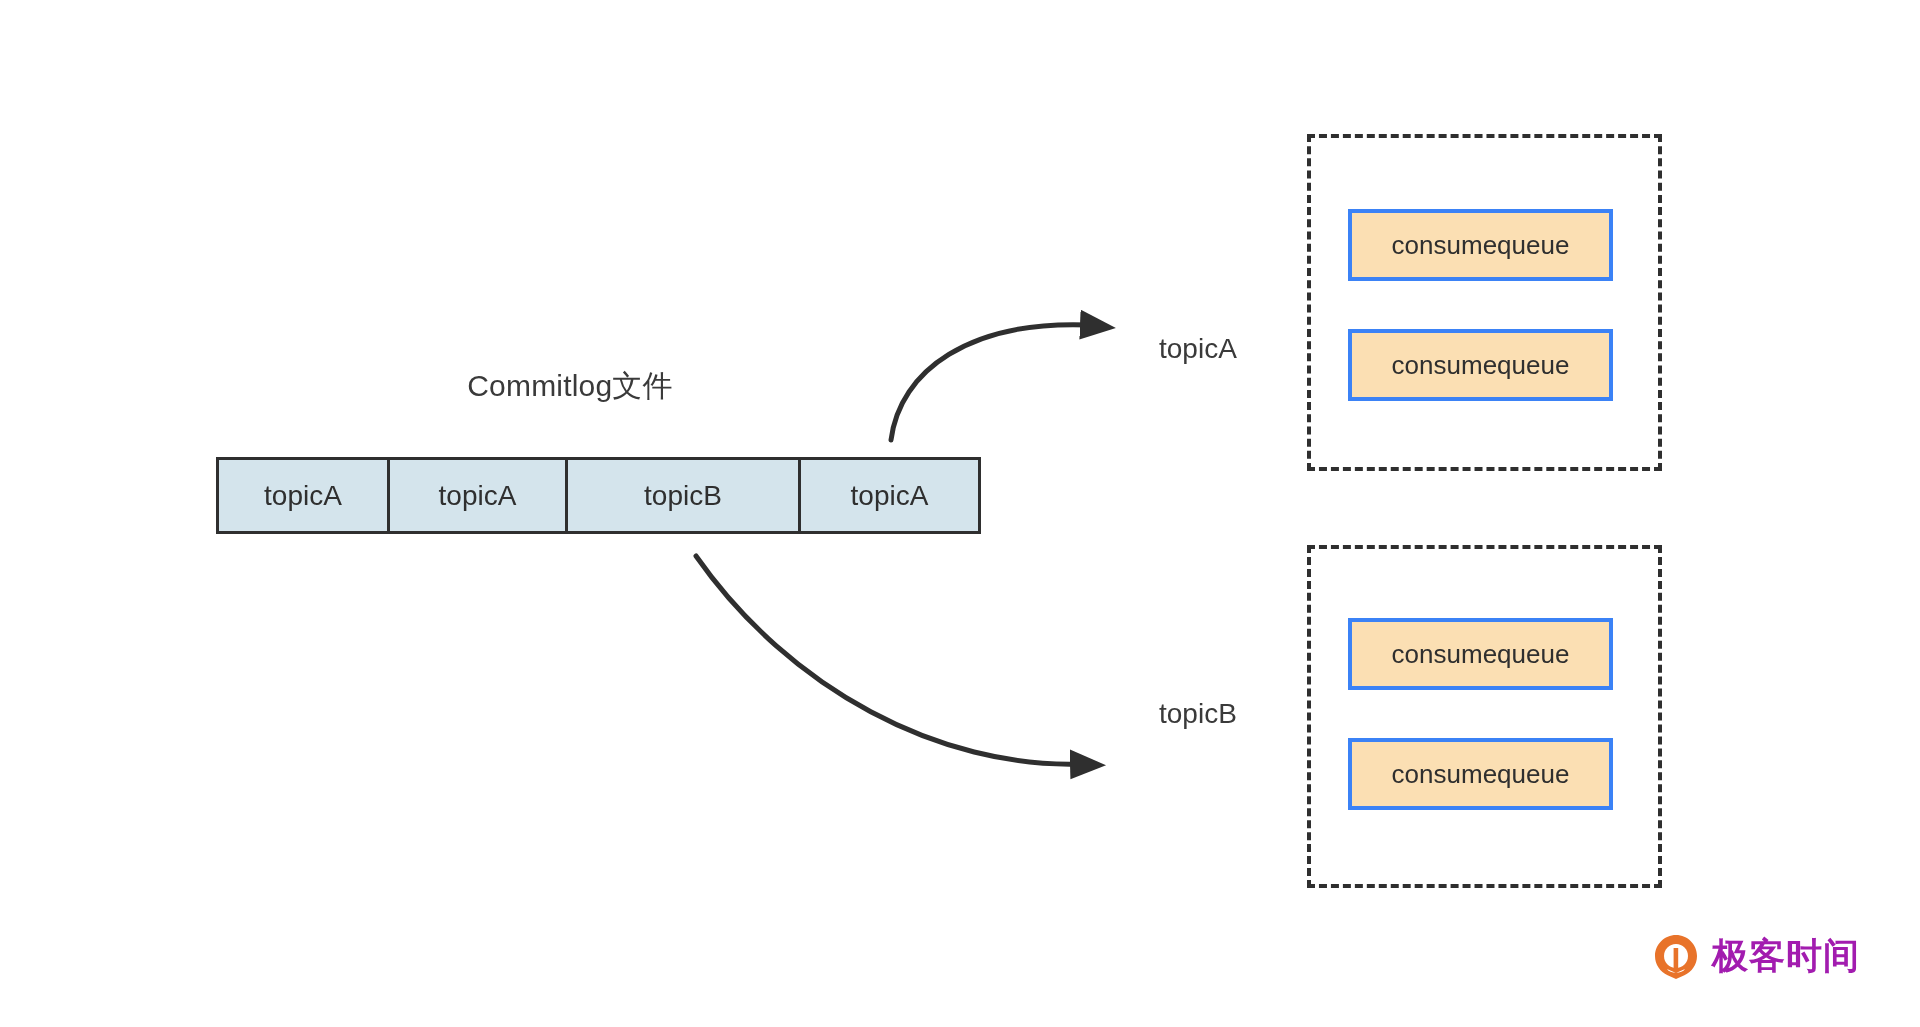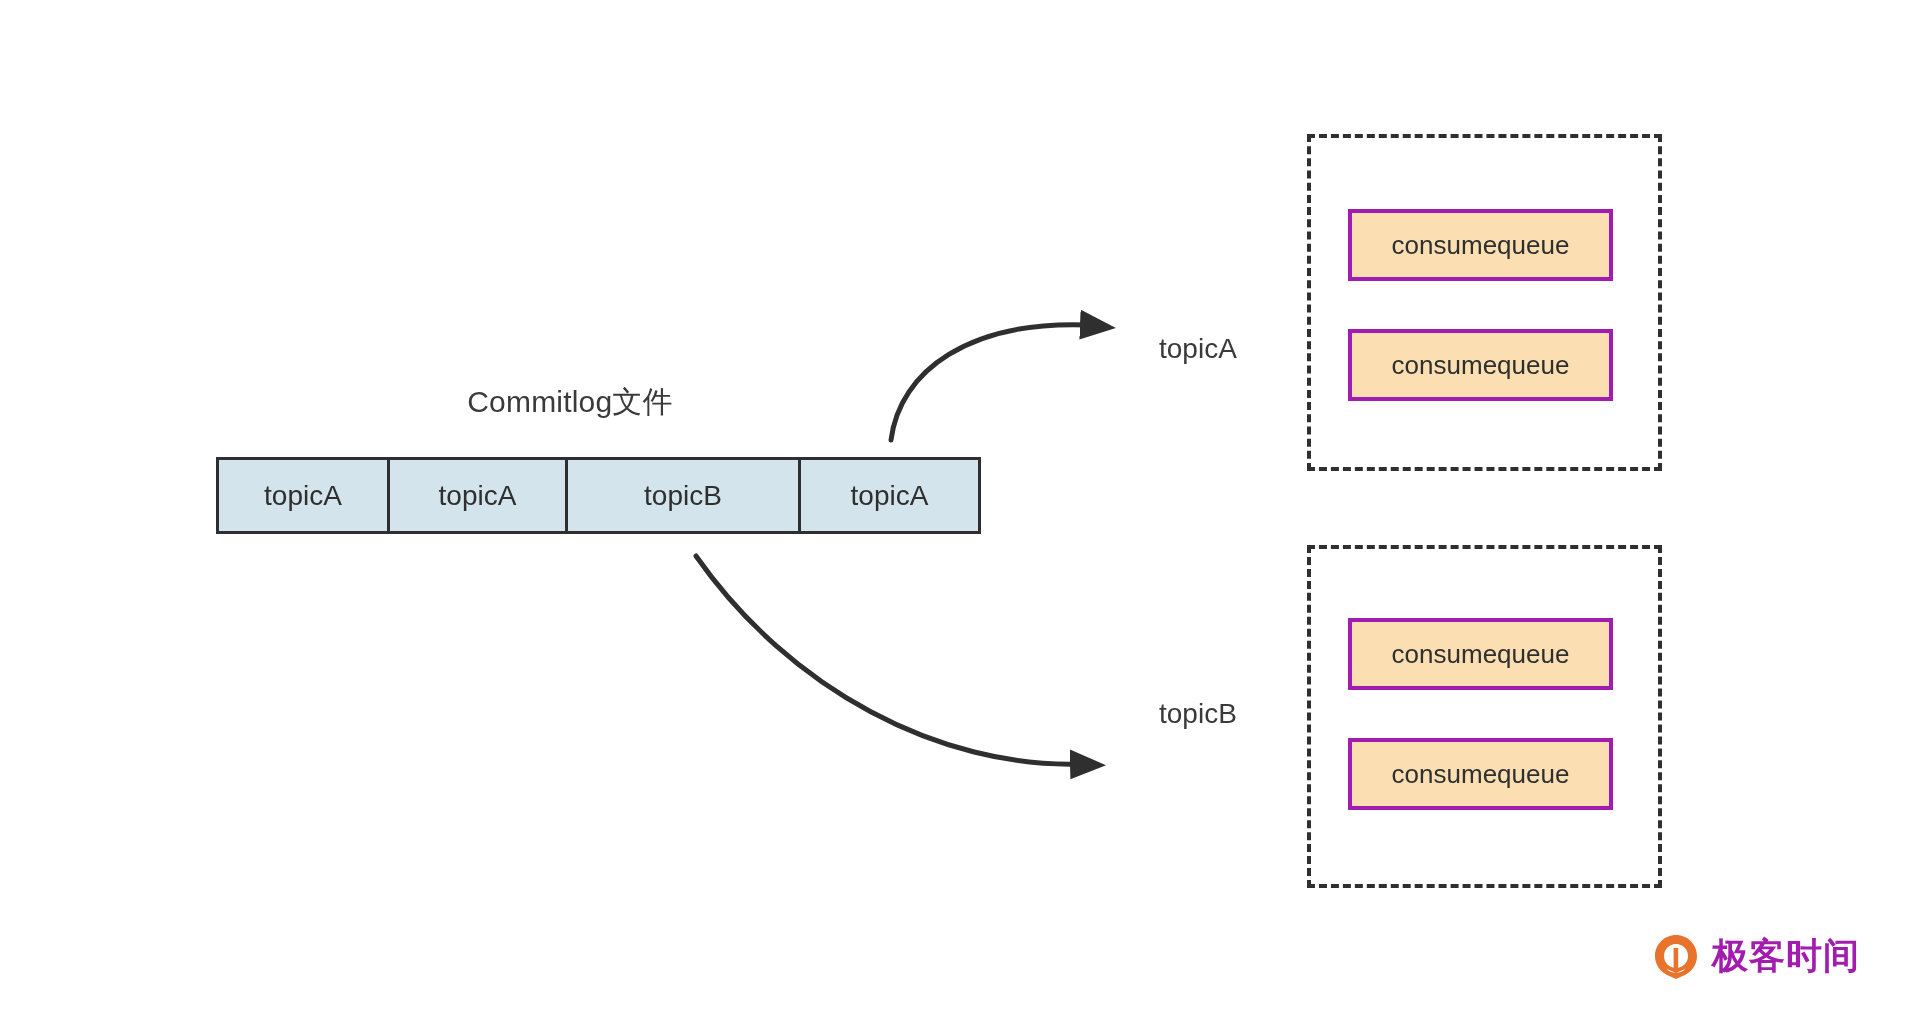--- a/index.html
+++ b/index.html
@@ -15,21 +15,21 @@
     width: 1920px;
     height: 1027px;
     background: #ffffff;
     overflow: hidden;
   }
 
   
   #commitlog-title {
     position: absolute;
     left: 360px;
-    top: 382px;
+    top: 366px;
     width: 420px;
     text-align: center;
     font-size: 30px;
     color: #3a3a3a;
     letter-spacing: 0.2px;
     white-space: nowrap;
   }
 
   #commitlog-row {
     position: absolute;
@@ -83,21 +83,21 @@
     border: 4px dashed #2f2f2f;
     background: transparent;
   }
   #group-topic-a { left: 1307px; top: 134px; width: 355px; height: 337px; }
   #group-topic-b { left: 1307px; top: 545px; width: 355px; height: 343px; }
 
   .cq-box {
     position: absolute;
     box-sizing: border-box;
     background: #fbdfb3;
-    border: 4px solid #a21caf;
+    border: 4px solid #3b82f6;
     display: flex;
     align-items: center;
     justify-content: center;
     font-size: 26px;
     color: #2f2f2f;
     white-space: nowrap;
   }
   #cq-a-1 { left: 1348px; top: 209px; width: 265px; height: 72px; }
   #cq-a-2 { left: 1348px; top: 329px; width: 265px; height: 72px; }
   #cq-b-1 { left: 1348px; top: 618px; width: 265px; height: 72px; }

